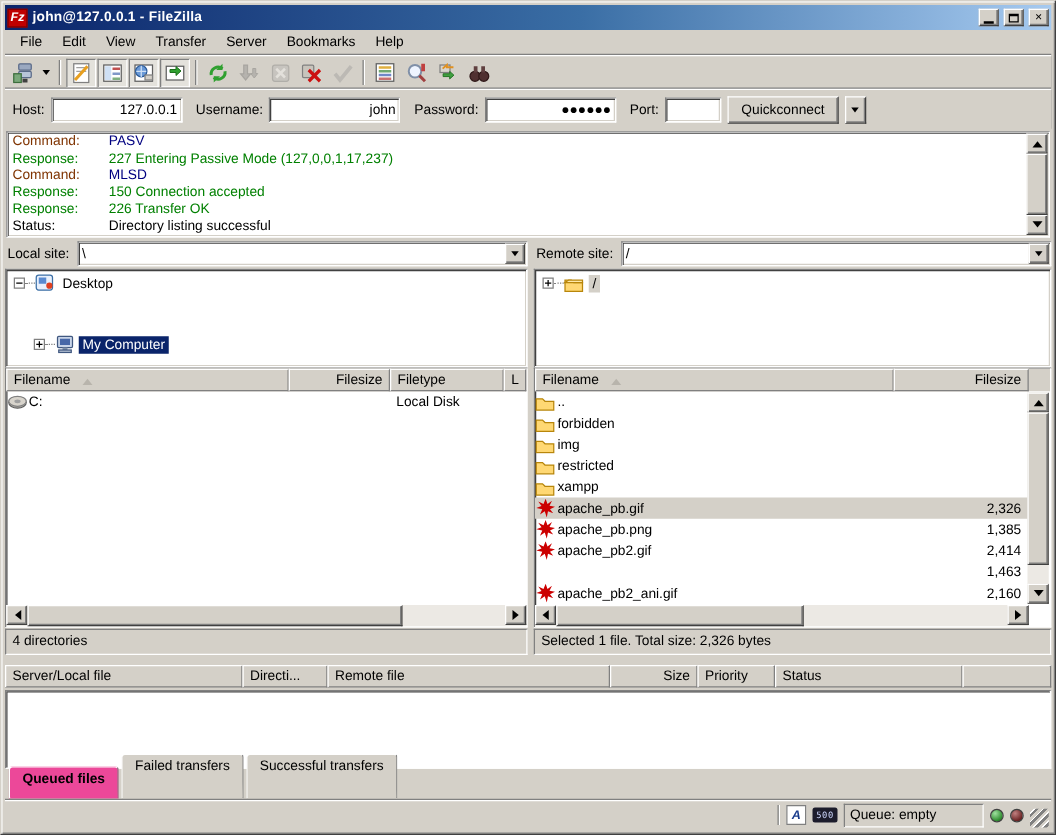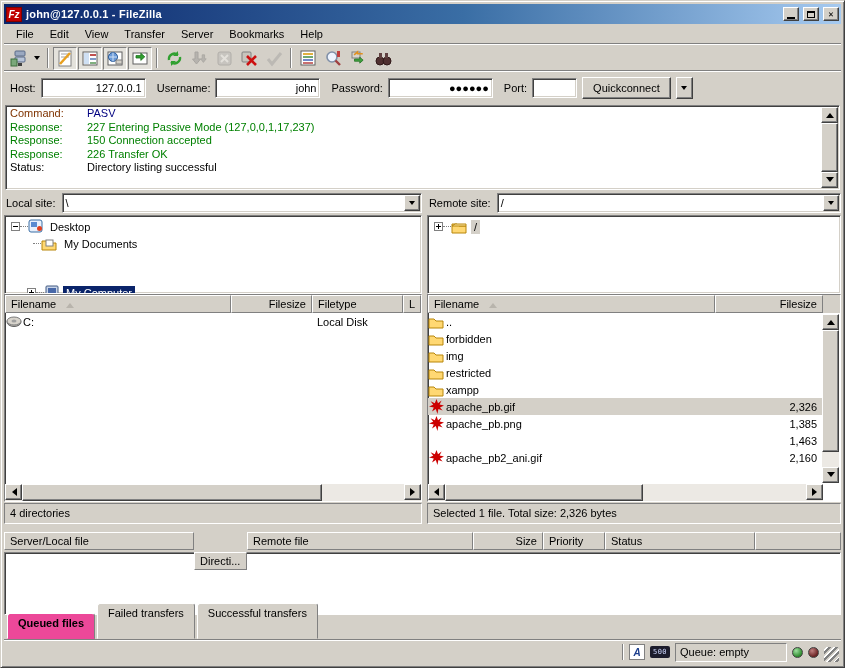--- a/index.html
+++ b/index.html
@@ -281,20 +281,21 @@
     <button class="qc-btn raised">Quickconnect</button>
     <div class="qc-drop raised">
         <div class="tri-d"></div>
       </div>
   </div>
 
   <div class="log sunken">
     <div class="log-inner">
       <div class="log-line lc"><span class="log-label">Command:</span><span class="log-text">PASV</span></div>
       <div class="log-line lr"><span class="log-label">Response:</span><span class="log-text">227 Entering Passive Mode (127,0,0,1,17,237)</span></div>
+      <div class="log-line lc"><span class="log-label">Command:</span><span class="log-text">MLSD</span></div>
       <div class="log-line lr"><span class="log-label">Response:</span><span class="log-text">150 Connection accepted</span></div>
       <div class="log-line lr"><span class="log-label">Response:</span><span class="log-text">226 Transfer OK</span></div>
       <div class="log-line ls"><span class="log-label">Status:</span><span class="log-text">Directory listing successful</span></div>
     </div>
     <div class="vscroll">
       <div class="sb-btn raised">
           <div class="tri-up"></div>
         </div>
       <div class="sb-thumb-v raised sb-fill"></div>
       <div class="sb-btn raised">
@@ -319,28 +320,20 @@
         <div class="tree-row" style="padding-left:6px;">
           <div class="pm-box minus"></div>
             <div class="dots"></div>
           <svg width="16" height="15">
               <rect x="1" y="1" width="13" height="12" rx="2" fill="#e8f0fc" stroke="#3a6ea5"></rect>
               <rect x="3" y="3" width="6" height="5" fill="#5a8ad0"></rect>
               <circle cx="11.5" cy="9.5" r="2.5" fill="#e04020"></circle>
             </svg>
           <span class="tree-label">Desktop</span>
         </div>
-        <div class="tree-row" style="padding-left:28px;">
-          <div class="dots"></div>
-          <svg width="17" height="14">
-              <path d="M1 4 l0 9 l14 0 l0 -7 l-7 0 l-2 -2 z" fill="#ffd873" stroke="#b8860b"></path>
-              <rect x="5" y="3" width="7" height="6" fill="#fff" stroke="#808080"></rect>
-            </svg>
-          <span class="tree-label">My Documents</span>
-        </div>
         <div class="tree-row" style="padding-left:22px;margin-top:32px;">
           <div class="pm-box plus"></div>
             <div class="dots"></div>
           <svg width="16" height="15">
               <rect x="2" y="1" width="12" height="9" rx="1" fill="#c8d4e8" stroke="#405880"></rect>
               <rect x="4" y="3" width="8" height="5" fill="#4868a8"></rect>
               <rect x="6" y="10" width="4" height="2" fill="#8090a8"></rect>
               <rect x="3" y="12" width="10" height="2" fill="#b0bcd0" stroke="#405880"></rect>
             </svg>
           <span class="tree-label sel">My Computer</span>
@@ -515,20 +508,33 @@
                     <path fill="#cc0000" d="M7.5 0 L9 4.2 L12.6 1.6 L10.6 5.6 L15 6.4 L11 8.4 L13.6 11.6 L9.4 10 L8.4 15 L6.8 10 L3 12.6 L4.8 8.4 L0 7.4 L4.2 5.8 L1.6 2.2 L5.8 4.2 Z"></path>
                   </svg>
                 </span>
                 <span>apache_pb.png</span>
               </div>
             <div class="cell num" style="flex:1;">
                 <span>1,385</span>
               </div>
           </div>
           <div class="lv-row">
+            <div class="cell" style="width:287px;">
+                <span class="icon-sp">
+                  <svg width="15" height="15">
+                    <path fill="#cc0000" d="M7.5 0 L9 4.2 L12.6 1.6 L10.6 5.6 L15 6.4 L11 8.4 L13.6 11.6 L9.4 10 L8.4 15 L6.8 10 L3 12.6 L4.8 8.4 L0 7.4 L4.2 5.8 L1.6 2.2 L5.8 4.2 Z"></path>
+                  </svg>
+                </span>
+                <span>apache_pb2.gif</span>
+              </div>
+            <div class="cell num" style="flex:1;">
+                <span>2,414</span>
+              </div>
+          </div>
+          <div class="lv-row">
             <div class="cell num" style="flex:1;">
                 <span>1,463</span>
               </div>
           </div>
           <div class="lv-row">
             <div class="cell" style="width:287px;">
                 <span class="icon-sp">
                   <svg width="15" height="15">
                     <path fill="#cc0000" d="M7.5 0 L9 4.2 L12.6 1.6 L10.6 5.6 L15 6.4 L11 8.4 L13.6 11.6 L9.4 10 L8.4 15 L6.8 10 L3 12.6 L4.8 8.4 L0 7.4 L4.2 5.8 L1.6 2.2 L5.8 4.2 Z"></path>
                   </svg>
@@ -563,21 +569,21 @@
       </div>
       <div class="statusline"><span>Selected 1 file. Total size: 2,326 bytes</span></div>
     </div>
   </div>
 
   <div class="queue">
     <div class="q-head">
       <div class="col-h" style="width:190px;">
           <span>Server/Local file</span>
         </div>
-      <div class="col-h" style="width:53px;margin-top:20px;">
+      <div class="col-h" style="width:68px;">
           <span>Directi...</span>
         </div>
       <div class="col-h" style="width:226px;">
           <span>Remote file</span>
         </div>
       <div class="col-h num" style="width:70px;">
           <span>Size</span>
         </div>
       <div class="col-h" style="width:62px;">
           <span>Priority</span>

